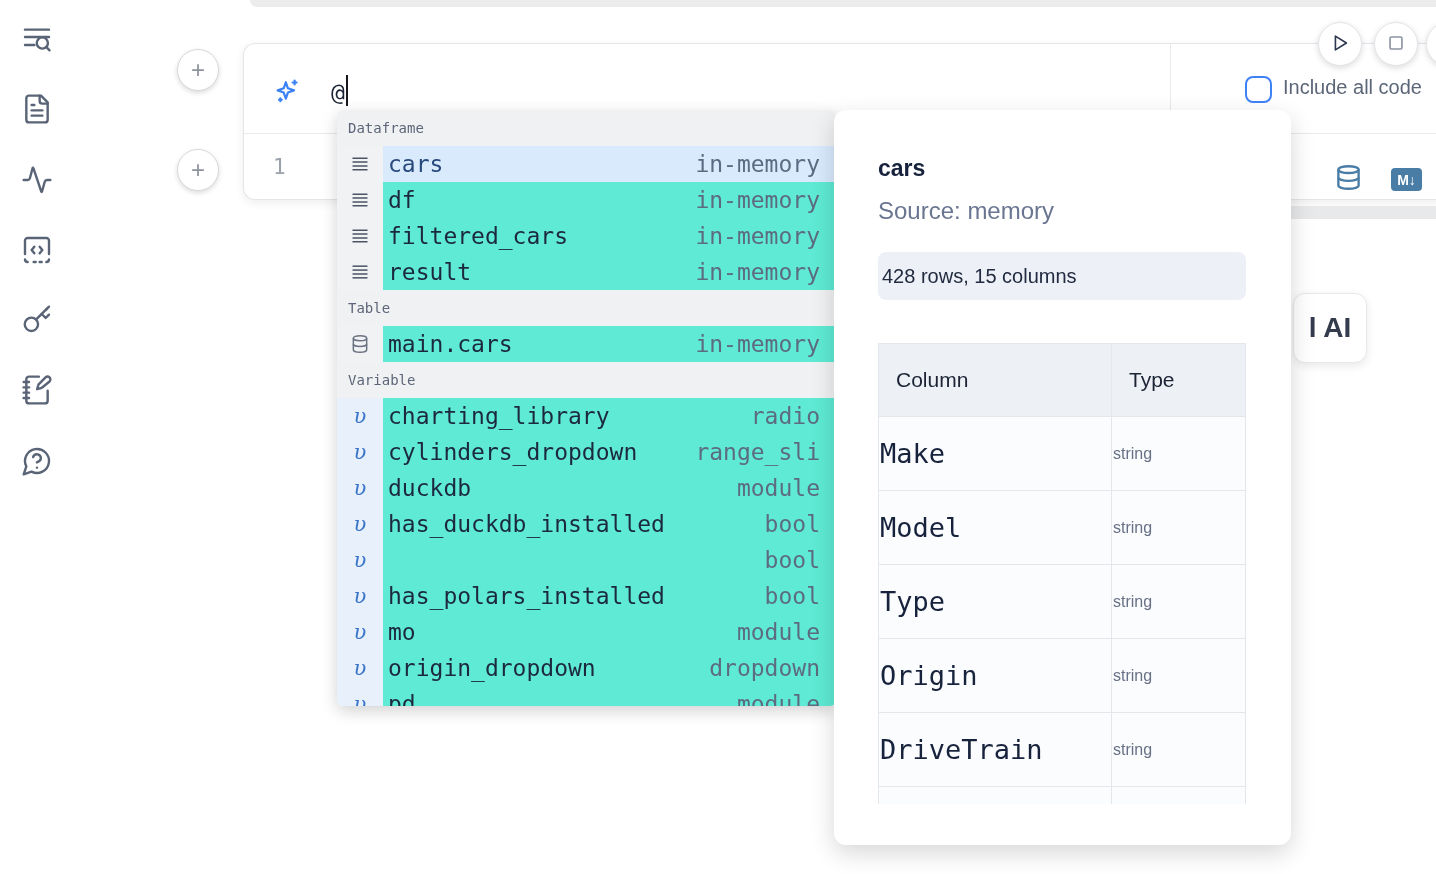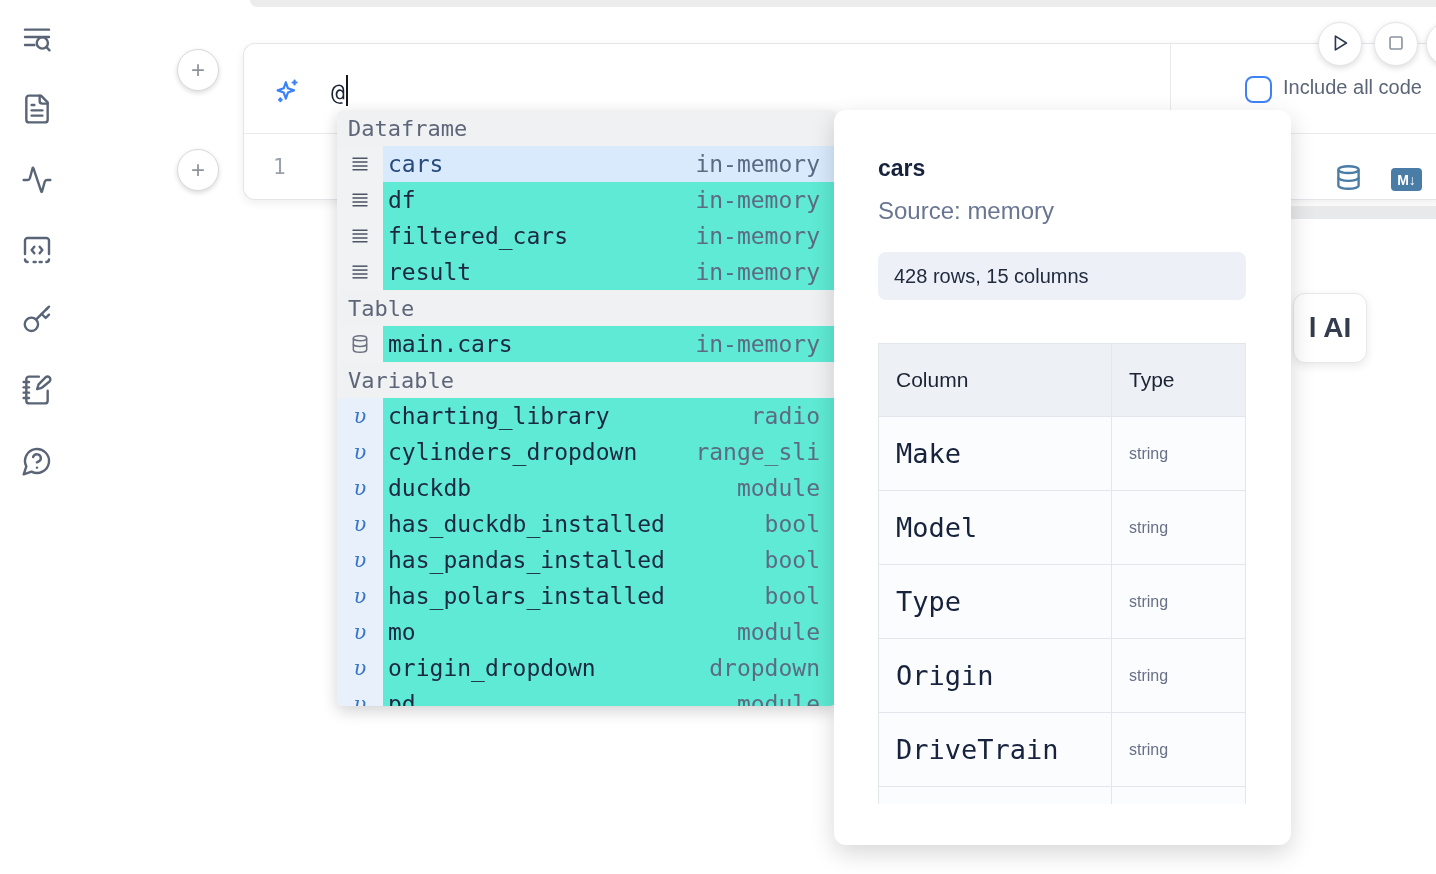--- a/index.html
+++ b/index.html
@@ -54,46 +54,46 @@
 
   
   .ai-card { position:absolute; left:1293px; top:293px; width:74px; height:70px; background:#fff;
     border:1px solid #e7e8ec; border-radius:12px; box-shadow:0 3px 10px rgba(0,0,0,.09); z-index:10;
     display:flex; align-items:center; justify-content:center; font-weight:bold; font-size:28px; color:#333b4d; }
 
   
   .ac { position:absolute; left:337px; top:110px; width:499px; height:596px; background:#fff;
     border-radius:6px; box-shadow:0 5px 16px rgba(0,0,0,.18); overflow:hidden; z-index:25;
     font-family:"DejaVu Sans Mono", monospace; }
-  .ac-head { height:36px; background:#f0f1f3; color:#5d6678; font-size:22px; display:flex;
+  .ac-head { height:36px; background:#f0f1f3; color:#5d6678; font-size:14px; display:flex;
     align-items:center; padding-left:11px; }
   .ac-row { display:flex; height:36px; cursor:pointer; }
   .gut { width:46px; flex:none; background:#f1f2f4; display:flex; align-items:center; justify-content:center; }
   .gut.var { background:#e8f0fc; }
   .gut svg { width:20px; height:20px; }
   .vglyph { font-family:"DejaVu Serif", serif; font-style:italic; font-size:21px; color:#3b76c9; }
   .rowc { flex:1; min-width:0; display:flex; align-items:center; background:#5eead4; padding:0 16px 0 5px; overflow:hidden; }
   .ac-row.sel .rowc { background:#d9eafd; }
   .nm { font-size:23px; color:#1c2740; white-space:pre; }
   .ac-row.sel .nm { color:#27497c; }
   .tp { margin-left:auto; font-size:23px; color:#5d6b82; white-space:pre; }
 
   
   .preview { position:absolute; left:834px; top:110px; width:457px; height:735px; background:#fff;
     border-radius:12px; box-shadow:0 8px 24px rgba(0,0,0,.16); z-index:30; padding:45px 45px 0 44px; }
   .pv-title { font-size:23px; font-weight:bold; color:#16213b; }
   .pv-source { margin-top:15px; font-size:24px; color:#6a7691; }
   .pv-pill { margin-top:27px; background:#edf1f7; border-radius:8px; height:48px; display:flex;
-    align-items:center; padding-left:16px; font-size:20px; color:#222b3f; }
+    align-items:center; padding-left:4px; font-size:20px; color:#222b3f; }
   .pv-tablewrap { margin-top:43px; max-height:461px; overflow:hidden; }
   table.pv { border-collapse:collapse; width:368px; }
   table.pv th, table.pv td { border:1px solid #e3e6eb; text-align:left; }
   table.pv th { background:#edf1f6; font-weight:normal; font-size:21px; color:#1b2334;
     height:73px; padding-left:17px; }
-  table.pv td { background:#fbfcfd; height:74px; padding-left:17px; }
+  table.pv td { background:#fbfcfd; height:74px; padding-left:1px; }
   td.cname { font-family:"DejaVu Sans Mono", monospace; font-size:27px; color:#17223c; width:233px; }
   td.ctype { font-size:16px; color:#677086; }
   th.tcol { width:233px; }
 </style>
 </head>
 <body>
 
 <div id="stage">
 
   <div class="top-strip"></div>
@@ -326,21 +326,20 @@
       <span class="rowc">
           <span class="nm">has_duckdb_installed</span>
           <span class="tp">bool</span>
         </span>
     </div>
     <div class="ac-row">
       <span class="gut var">
           <span class="vglyph">υ</span>
         </span>
       <span class="rowc">
-          <span class="nm">has_pandas_installed</span>
           <span class="tp">bool</span>
         </span>
     </div>
     <div class="ac-row">
       <span class="gut var">
           <span class="vglyph">υ</span>
         </span>
       <span class="rowc">
           <span class="nm">has_polars_installed</span>
           <span class="tp">bool</span>

